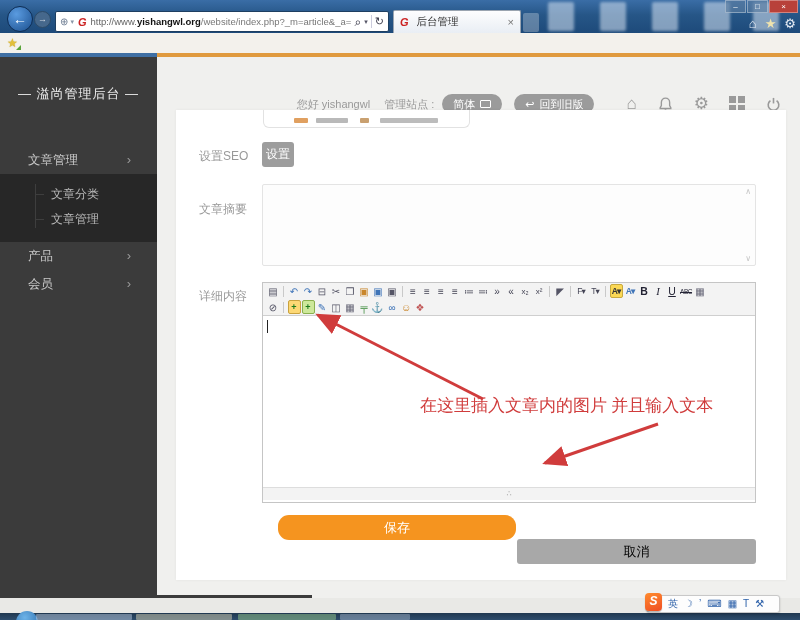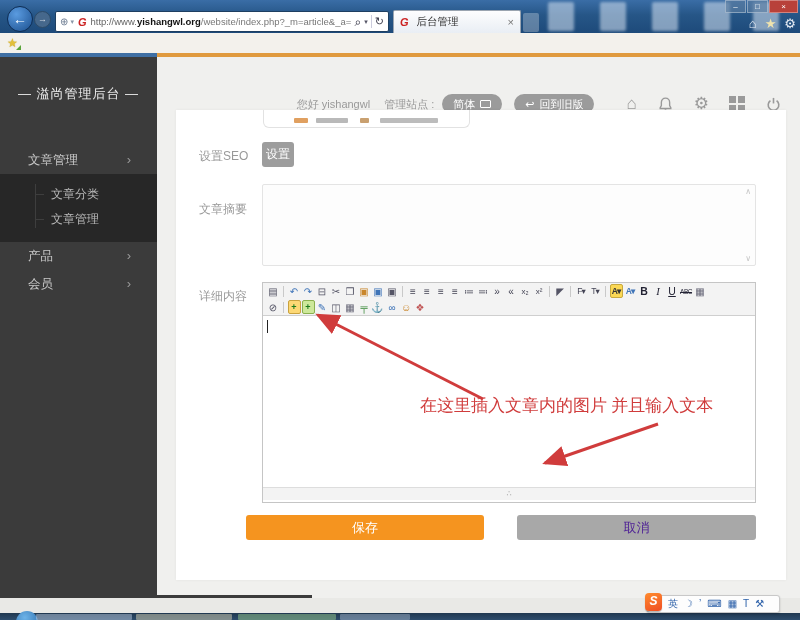--- a/index.html
+++ b/index.html
@@ -123,24 +123,24 @@
   .ti.ita { font-style:italic; font-family:"Liberation Serif",serif; color:#223; font-size:10.5px; }
   .ti.und { text-decoration:underline; color:#223; font-size:10.5px; }
   .ti.str { text-decoration:line-through; font-size:6.5px; letter-spacing:-0.5px; color:#223; }
   .ti.tbl { color:#667; }
   .ed-body { position:relative; height:171px; background:#fff; }
   .caret { position:absolute; left:4px; top:4px; width:1px; height:13px; background:#222; }
   .resizebar { height:13px; background:#f3f3f3; border-top:1px solid #ddd; text-align:center;
     font-size:8px; color:#999; line-height:11px; }
 
   
-  .save-btn { position:absolute; left:70px; top:405px; width:238px; height:25px; background:#f5941f;
-    border:none; border-radius:3px; color:#fff; font-size:13px; }
-  .cancel-btn { position:absolute; left:341px; top:405px; width:239px; height:25px; background:#a8a8a8;
-    border:none; border-radius:3px; color:#4c1d95; font-size:13px; }
+  .save-btn { position:absolute; left:102px; top:405px; width:238px; height:25px; background:#f5941f;
+    border:none; border-radius:11px; color:#fff; font-size:13px; }
+  .cancel-btn { position:absolute; left:341px; top:429px; width:239px; height:25px; background:#a8a8a8;
+    border:none; border-radius:3px; color:#000000; font-size:13px; }
 
   
   .anno-text { position:absolute; left:420px; top:394px; font-family:"Liberation Serif",serif;
     font-size:17px; color:#d03c3c; z-index:51; white-space:nowrap; }
   .arrows { position:absolute; left:0; top:0; z-index:50; pointer-events:none; }
 
   
   .bottomband { position:absolute; left:0; top:598px; width:800px; height:15px; background:#e9e9e6; }
   .taskbar { position:absolute; left:0; top:613px; width:800px; height:7px;
     background:linear-gradient(180deg,#203850,#2e4d6d); }

